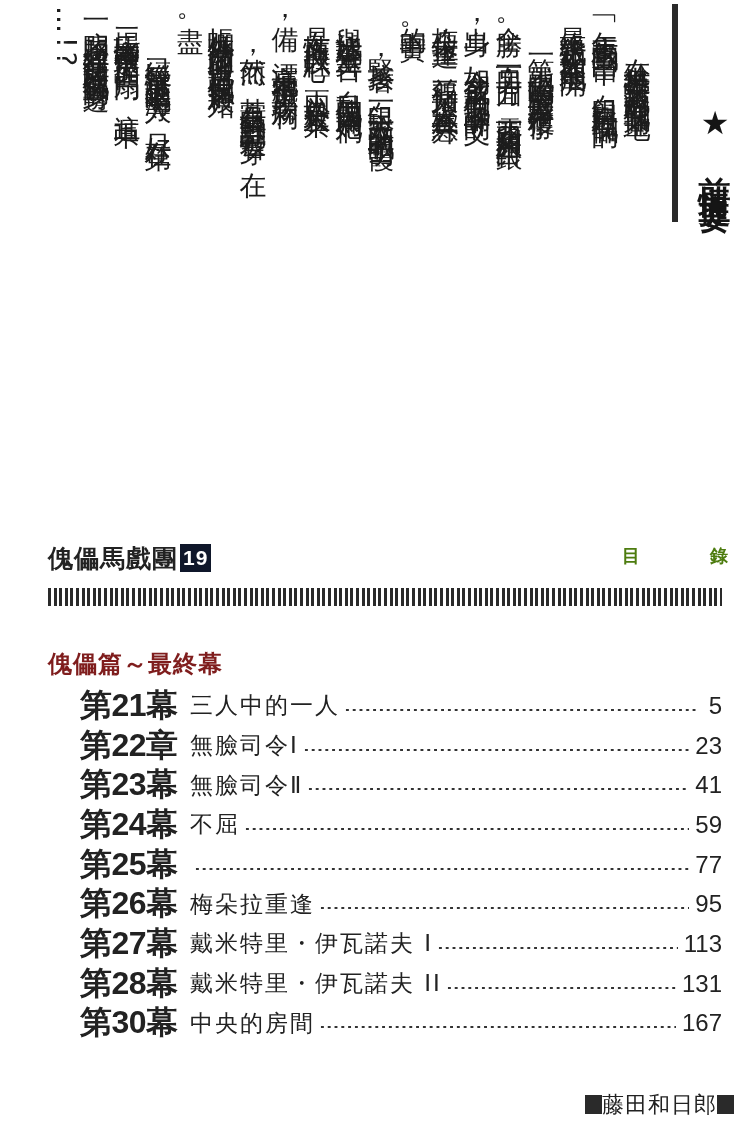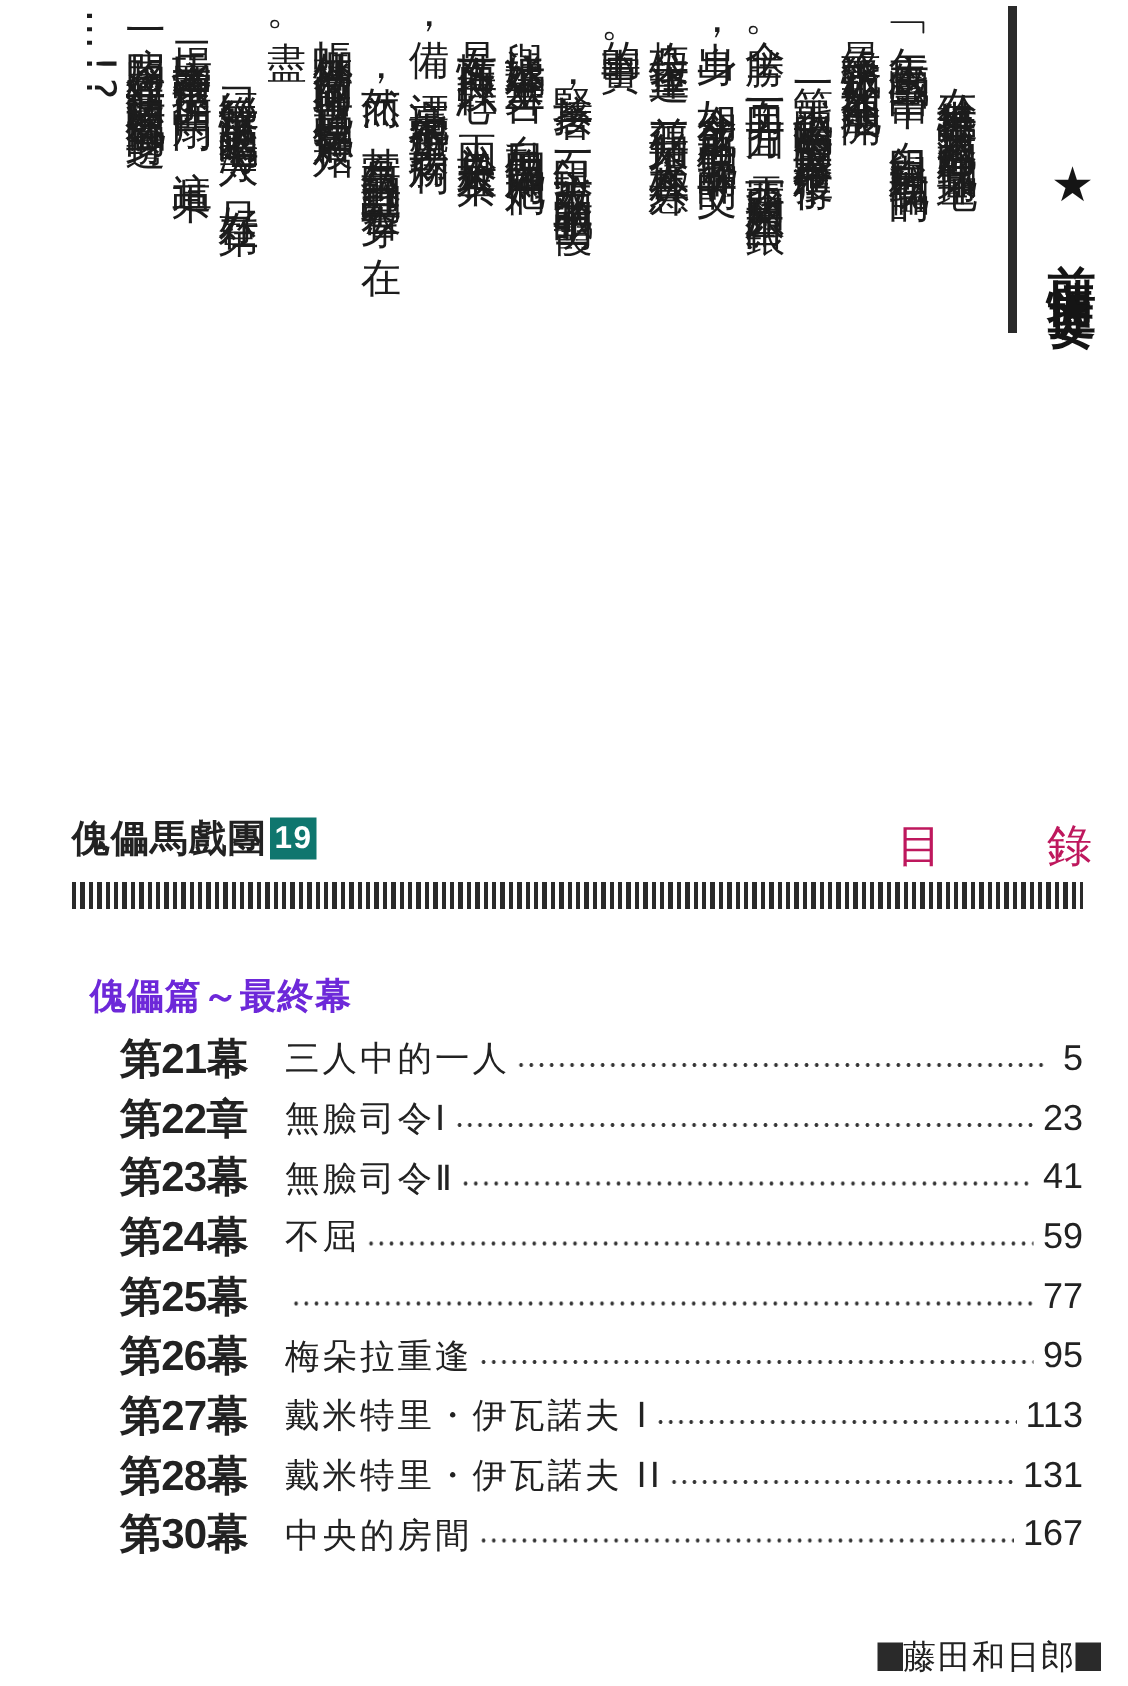--- a/index.html
+++ b/index.html
@@ -25,35 +25,35 @@
   .heading-vert {
     position: absolute; left: 697px; top: 104px;
     writing-mode: vertical-rl;
     font-size: 32px; font-weight: bold; letter-spacing: 9px; line-height: 36px;
     color: #151515;
   }
   
   .toc-header { position: absolute; left: 48px; top: 542px; width: 680px; height: 36px; }
   .series-title { position: absolute; left: 0; top: 0; font-size: 25px; font-weight: bold; letter-spacing: 1px; color: #222; }
   .vol-badge {
-    display: inline-block; background: #0f766e; color: #fff; font-size: 21px; font-weight: bold;
+    display: inline-block; background: #0f172a; color: #fff; font-size: 21px; font-weight: bold;
     padding: 1px 3px 1px 3px; margin-left: 2px; line-height: 26px; vertical-align: 2px;
     font-family: "Liberation Sans", sans-serif;
   }
-  .toc-title { position: absolute; right: 0; top: 2px; font-size: 30px; font-weight: normal; color: #be185d; }
+  .toc-title { position: absolute; right: 0; top: 2px; font-size: 18px; font-weight: bold; color: #4d7c0f; }
   .toc-title span { display: inline-block; }
   .toc-title .gap { width: 70px; }
   .barcode-rule {
     position: absolute; left: 48px; top: 588px; width: 674px; height: 18px;
     background: repeating-linear-gradient(90deg, #2a2a2a 0 3px, transparent 3px 5.6px);
   }
-  .arc-title { position: absolute; left: 48px; top: 648px; font-size: 24px; font-weight: bold; color: #6d28d9; letter-spacing: 1px; margin-left: 12px; }
+  .arc-title { position: absolute; left: 48px; top: 648px; font-size: 24px; font-weight: bold; color: #7f1d1d; letter-spacing: 1px; }
   .toc-list { position: absolute; left: 80px; top: 686px; width: 642px; }
   .toc-row { display: flex; align-items: center; height: 39.7px; }
-  .toc-chapter { width: 110px; font-family: "Liberation Sans", sans-serif; font-size: 28px; font-weight: bold; color: #222; letter-spacing: -0.5px; }
+  .toc-chapter { width: 110px; font-family: "Liberation Sans", sans-serif; font-size: 32px; font-weight: bold; color: #222; letter-spacing: -0.5px; }
   .toc-name { font-size: 23px; color: #222; letter-spacing: 2px; white-space: nowrap; }
   .toc-leader {
     flex: 1; height: 4px; margin: 8px 6px 0 4px;
     background: radial-gradient(circle, #333 1.1px, transparent 1.4px) repeat-x;
     background-size: 6.8px 4px;
   }
   .toc-page { font-family: "Liberation Sans", sans-serif; font-size: 24px; color: #222; min-width: 20px; text-align: right; }
   .author {
     position: absolute; right: 18px; top: 1090px; font-size: 22px; font-weight: normal; color: #222; letter-spacing: 1px;
   }

